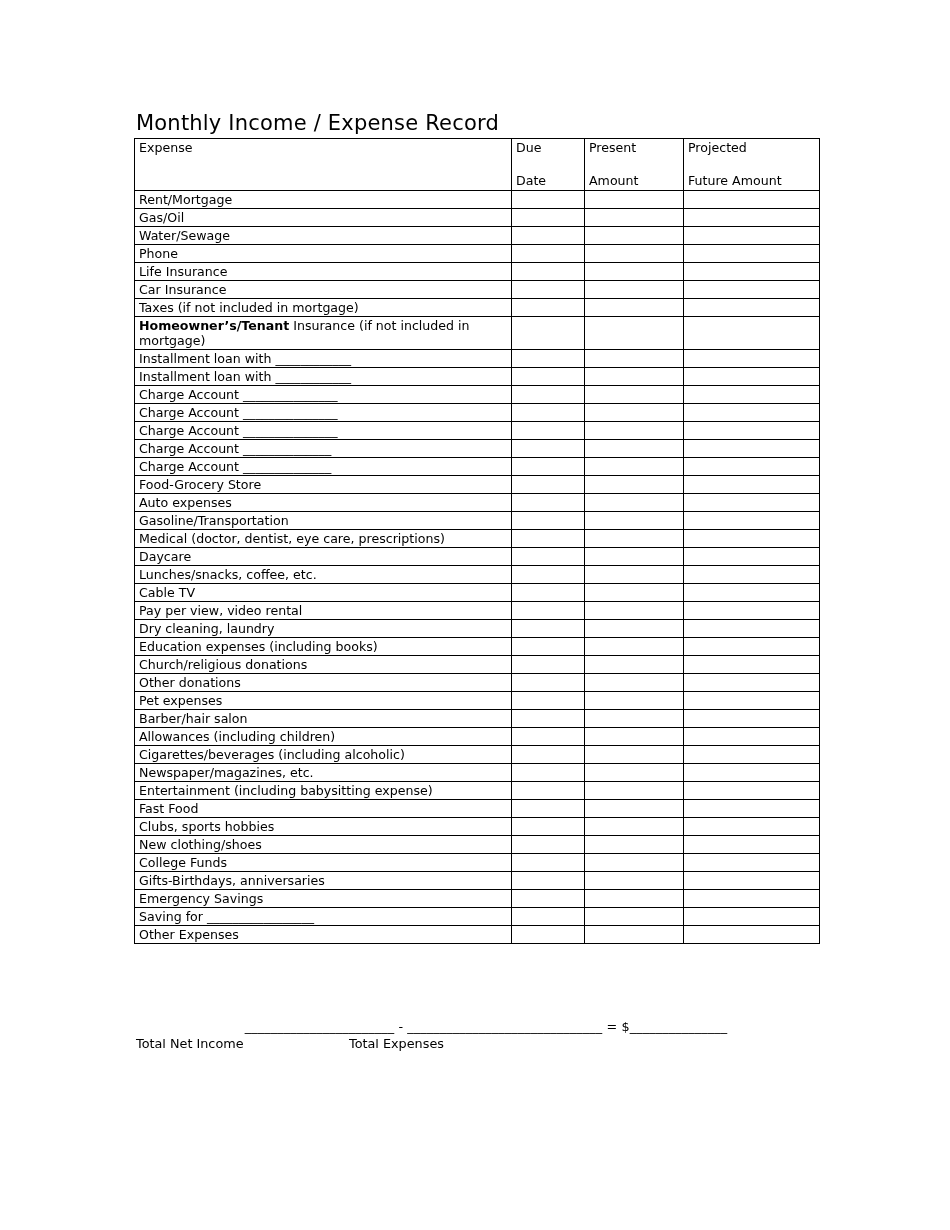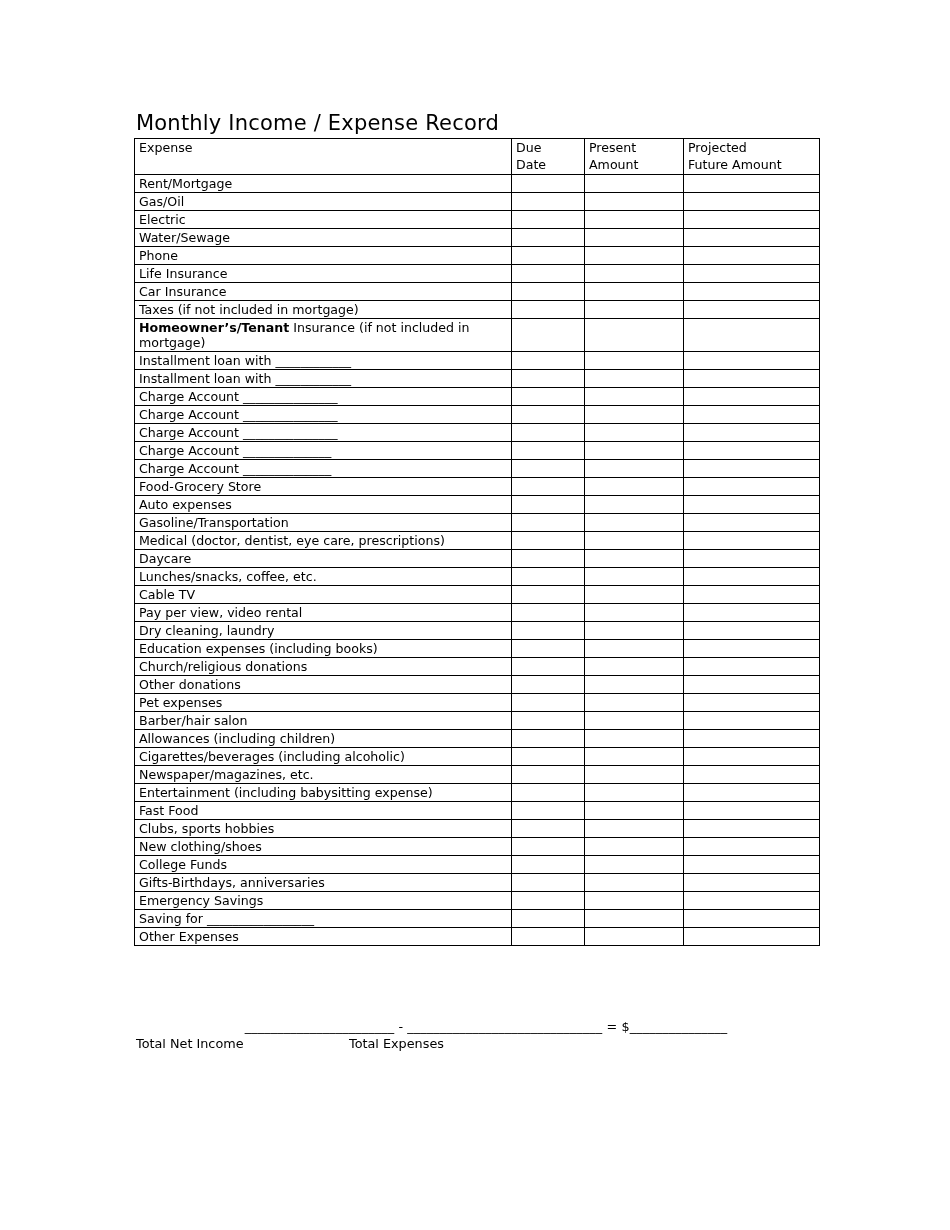--- a/index.html
+++ b/index.html
@@ -63,21 +63,21 @@
     vertical-align: top;
     font-size: 12.6px;
     line-height: 16.5px;
   }
   .col-expense { width: 377px; }
   .col-due     { width: 73px; }
   .col-present { width: 99px; }
   .col-future  { width: 136px; }
 
   .hdr-cell .l1 { display: block; }
-  .hdr-cell .l2 { display: block; }
+  .hdr-cell .l2 { display: block; margin-top: 16px; }
 
   td.label-cell {
     white-space: nowrap;
   }
   td.label-cell.wrap {
     white-space: normal;
   }
   .bold-seg { font-weight: 700; }
 
   
@@ -156,26 +156,20 @@
             <td></td>
             <td></td>
           </tr>
           <tr>
             <td class="label-cell">Gas/Oil</td>
             <td></td>
             <td></td>
             <td></td>
           </tr>
           <tr>
-            <td class="label-cell">Electric</td>
-            <td></td>
-            <td></td>
-            <td></td>
-          </tr>
-          <tr>
             <td class="label-cell">Water/Sewage</td>
             <td></td>
             <td></td>
             <td></td>
           </tr>
           <tr>
             <td class="label-cell">Phone</td>
             <td></td>
             <td></td>
             <td></td>

